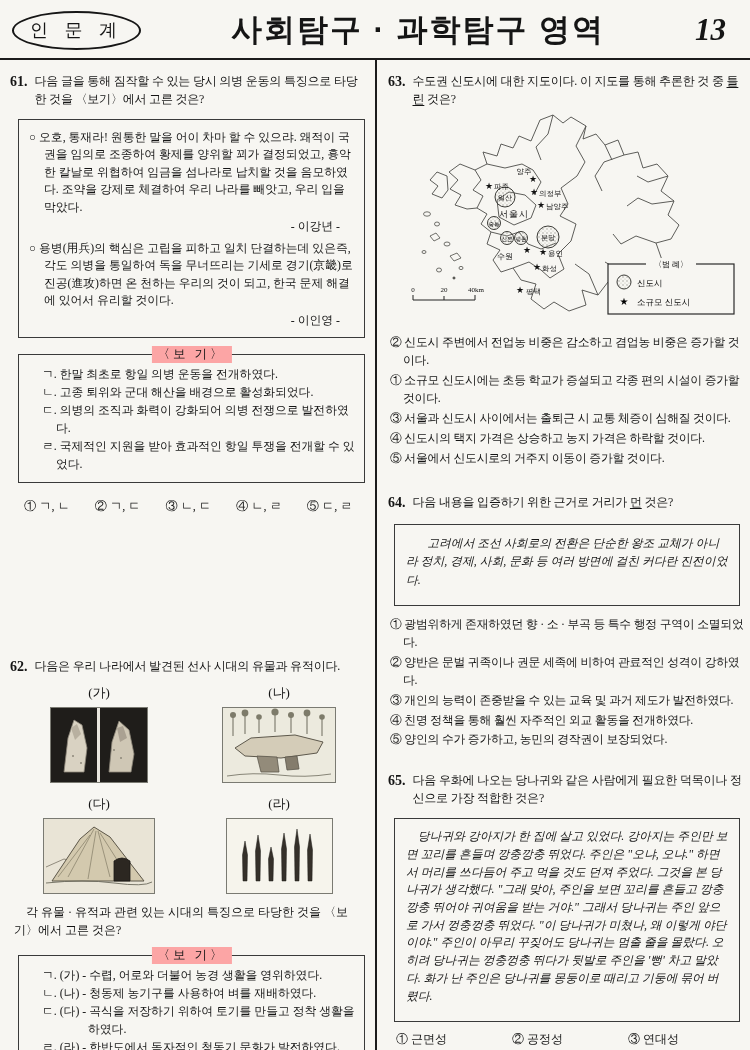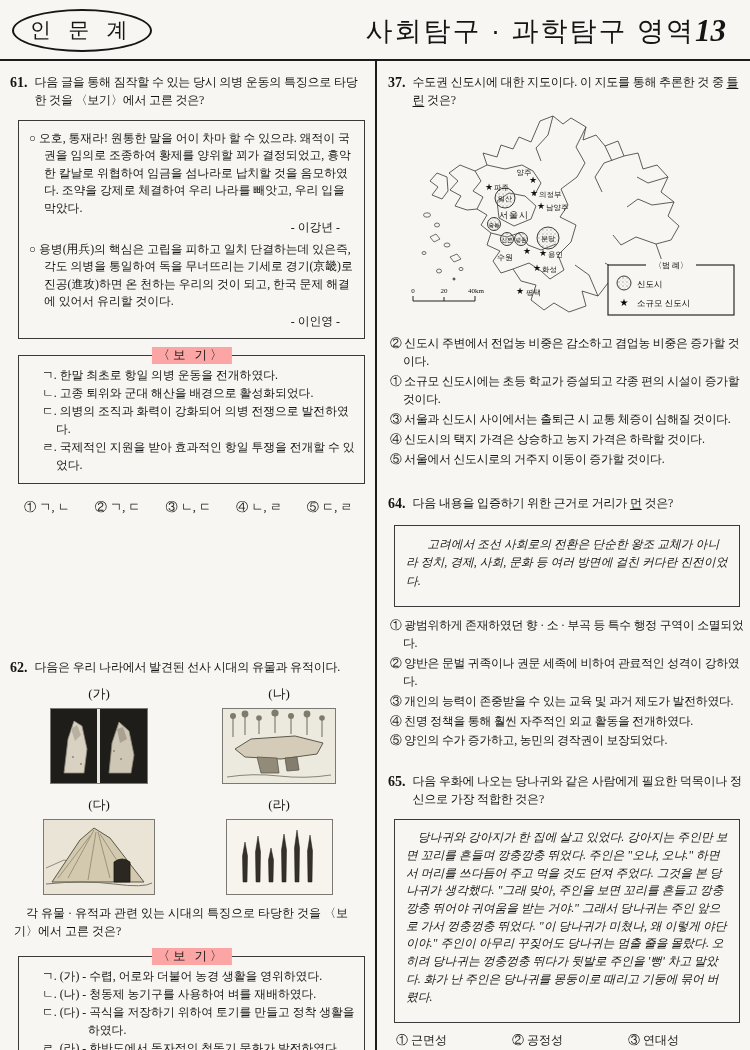--- a/index.html
+++ b/index.html
@@ -4,22 +4,22 @@
 <style>
   html,body{margin:0;padding:0;}
   body{
     width:750px;height:1050px;background:#f7f6f2;color:#151515;
     font-family:"Liberation Serif","DejaVu Serif",serif;
     overflow:hidden;
   }
   .page{width:750px;height:1050px;position:relative;overflow:hidden;}
   
   .hdr{display:flex;align-items:center;padding:9px 14px 7px 12px;border-bottom:2.5px solid #1c1c1c;}
-  .track-oval{border:2px solid #161616;border-radius:50%;padding:5px 16px 6px;font-size:21px;letter-spacing:6px;white-space:nowrap;}
-  .paper-title{flex:1;text-align:right;font-family:"Liberation Sans","DejaVu Sans",sans-serif;font-weight:normal;font-size:27px;letter-spacing:2px;}
+  .track-oval{border:2px solid #161616;border-radius:50%;padding:5px 16px 6px;font-size:18px;letter-spacing:6px;white-space:nowrap;}
+  .paper-title{flex:1;text-align:center;font-family:"Liberation Sans","DejaVu Sans",sans-serif;font-weight:bold;font-size:31px;letter-spacing:2px;}
   .page-num{font-style:italic;font-weight:bold;font-size:31px;padding-right:10px;font-family:"Liberation Serif",serif;}
   
   .cols{display:flex;align-items:stretch;height:996px;}
   .col{box-sizing:border-box;width:375px;}
   .col-l{padding:8px 7px 0 10px;}
   .col-r{border-left:2px solid #1c1c1c;padding:8px 6px 0 11px;}
   
   .q{margin-top:4px;}
   .q-head{display:flex;}
   .q-num{font-weight:bold;font-size:14px;margin-right:7px;line-height:1.4;}
@@ -184,21 +184,21 @@
           <div class="bogi-item deep">ㄹ. (라) - 한반도에서 독자적인 청동기 문화가 발전하였다.</div>
         </div>
 
       </div>
     </div>
 
     <div class="col col-r">
 
       <div class="q">
         <div class="q-head">
-          <span class="q-num">37.</span>
+          <span class="q-num">63.</span>
           <span class="q-stem"><span>수도권 신도시에 대한 지도이다. 이 지도를 통해 추론한 것 중 </span><span class="u">틀린</span><span> 것은?</span></span>
         </div>
 
         <div class="map-wrap">
           <svg width="350" height="212" viewBox="0 0 350 212">
             <defs>
               <pattern id="stip" width="4" height="4" patternUnits="userSpaceOnUse">
                 <circle cx="1" cy="1" r="0.7" fill="#9a9a92"></circle>
                 <circle cx="3" cy="3" r="0.6" fill="#bdbdb4"></circle>
               </pattern>

